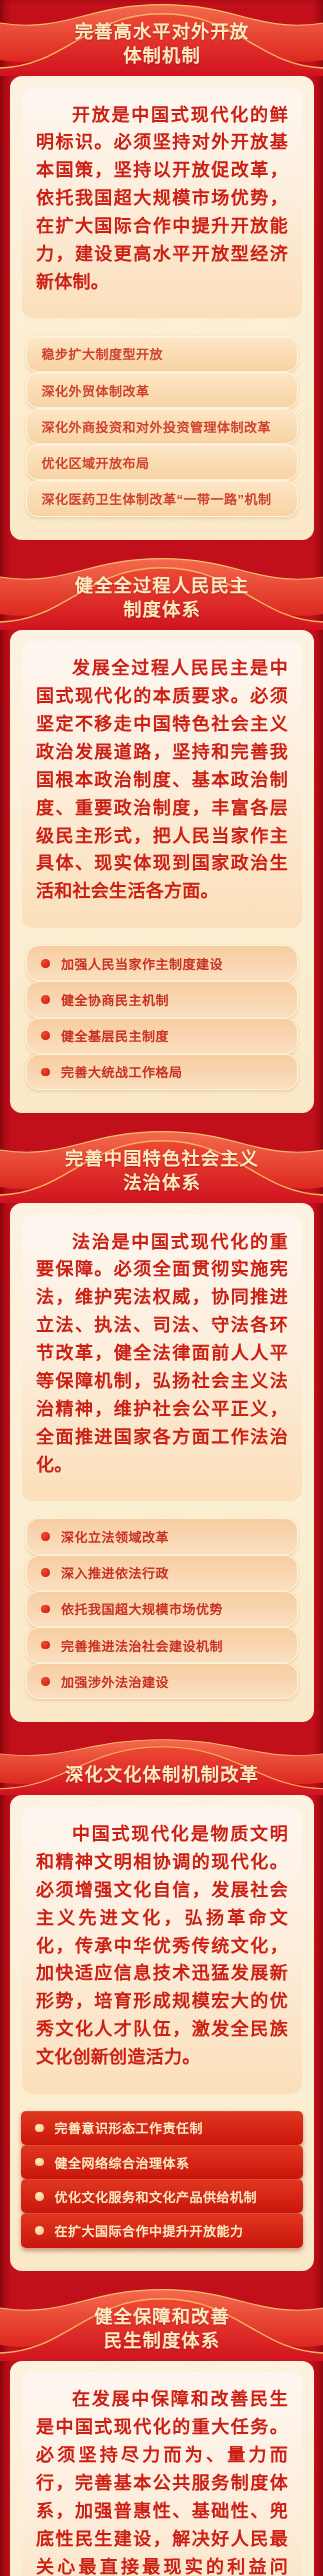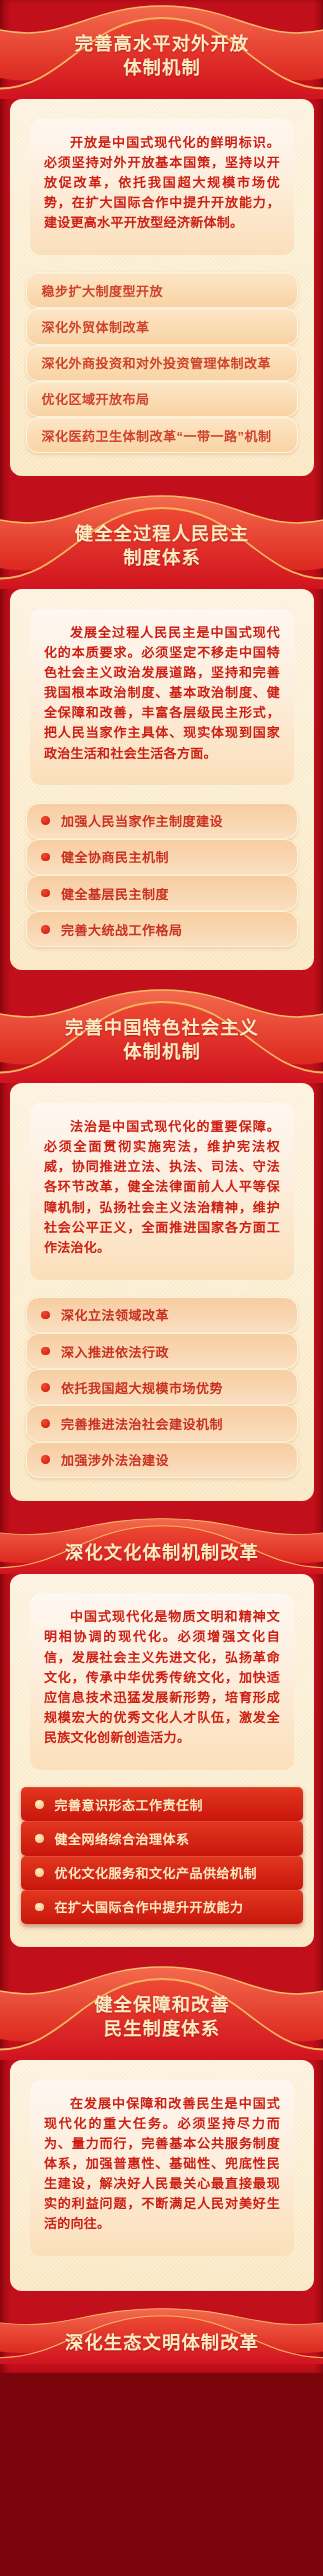--- a/index.html
+++ b/index.html
@@ -10,21 +10,21 @@
     -webkit-font-smoothing:antialiased;
   }
   .page{
     width:324px;
     background:linear-gradient(90deg,#a50a13 0%,#c1101b 3.5%,#c1101b 96.5%,#a50a13 100%);
     box-shadow:inset 4.3px 0 6.5px -3.2px rgba(110,3,8,.85), inset -4.3px 0 6.5px -3.2px rgba(110,3,8,.85);
     padding-bottom:8.6px;
     overflow:hidden;
   }
   
-  .banner{position:relative;height:99px;}
+  .banner{position:relative;height:76px;}
   .banner.one{height:59px;}
   .ribbon{position:absolute;left:0;top:0;width:100%;height:100%;display:block;}
   .banner-title{
     position:absolute;left:0;right:0;top:15px;bottom:2.2px;margin:0;
     display:flex;align-items:center;justify-content:center;
     text-align:center;white-space:pre-line;
     color:#f9ecc3;font-size:18.3px;font-weight:900;line-height:1.32;letter-spacing:1.1px;
     text-shadow:0 1.1px 1.6px rgba(130,5,5,.4);
   }
   .banner.one .banner-title{top:20px;text-align:center;}
@@ -36,26 +36,26 @@
     border-radius:12px;
     padding:7.6px 7.6px 23px;
     position:relative;
   }
   .card::before{
     content:"";position:absolute;inset:0;border-radius:12px;pointer-events:none;
     background:repeating-linear-gradient(135deg,rgba(255,255,255,.12) 0 1.6px,rgba(222,170,110,.05) 1.6px 3.2px);
   }
   .para{
     position:relative;
-    margin:12px;
+    margin:4px;
     background:linear-gradient(180deg,#fef7f1 0%,#fdeedd 45%,#fbdfba 100%);
     border-radius:10.8px;
     padding:14px 14px 21.6px;
     color:#cc2015;
-    font-size:13px;font-weight:bold;line-height:1.55;
+    font-size:18px;font-weight:bold;line-height:1.55;
     text-align:justify;text-indent:2em;letter-spacing:0.3px;
   }
   .items{
     position:relative;
     margin-top:17.3px;
     padding:0 8.6px;
     display:flex;flex-direction:column;
   }
   .items.solid{padding:0 3.2px;}
   .item{
@@ -155,21 +155,21 @@
         </defs>
         <path d="M0,40 C120,58 160,8 300,8 C440,8 480,58 600,40 L600,104 C480,122 440,60 300,60 C160,60 120,122 0,104 Z" fill="url(#wg)"></path>
         <path d="M0,40 C120,58 160,8 300,8 C440,8 480,58 600,40" fill="none" stroke="#f6bc6a" stroke-width="2"></path>
         <path d="M0,118 C120,116 160,24 300,24 C440,24 480,116 600,118 L600,132 L0,132 Z" fill="url(#bg1)"></path>
         <path d="M0,118 C120,116 160,24 300,24 C440,24 480,116 600,118" fill="none" stroke="#f5b55e" stroke-width="2.5"></path>
       </svg>
       <h2 class="banner-title">健全全过程人民民主
 制度体系</h2>
     </div>
     <div class="card">
-      <p class="para">发展全过程人民民主是中国式现代化的本质要求。必须坚定不移走中国特色社会主义政治发展道路，坚持和完善我国根本政治制度、基本政治制度、健全保障和改善，丰富各层级民主形式，把人民当家作主具体、现实体现到国家政治生活和社会生活各方面。</p>
+      <p class="para">发展全过程人民民主是中国式现代化的本质要求。必须坚定不移走中国特色社会主义政治发展道路，坚持和完善我国根本政治制度、基本政治制度、重要政治制度，丰富各层级民主形式，把人民当家作主具体、现实体现到国家政治生活和社会生活各方面。</p>
       <div class="items">
             <div class="item dot">
               <span class="bullet red"></span>
               <span class="label">加强人民当家作主制度建设</span>
             </div>
             <div class="item dot">
               <span class="bullet red"></span>
               <span class="label">健全协商民主机制</span>
             </div>
             <div class="item dot">
@@ -196,21 +196,21 @@
             <stop offset="0" stop-color="#ee4a34"></stop>
             <stop offset="1" stop-color="#d0131f"></stop>
           </linearGradient>
         </defs>
         <path d="M0,40 C120,58 160,8 300,8 C440,8 480,58 600,40 L600,104 C480,122 440,60 300,60 C160,60 120,122 0,104 Z" fill="url(#wg)"></path>
         <path d="M0,40 C120,58 160,8 300,8 C440,8 480,58 600,40" fill="none" stroke="#f6bc6a" stroke-width="2"></path>
         <path d="M0,118 C120,116 160,24 300,24 C440,24 480,116 600,118 L600,132 L0,132 Z" fill="url(#bg1)"></path>
         <path d="M0,118 C120,116 160,24 300,24 C440,24 480,116 600,118" fill="none" stroke="#f5b55e" stroke-width="2.5"></path>
       </svg>
       <h2 class="banner-title">完善中国特色社会主义
-体制机制</h2>
+法治体系</h2>
     </div>
     <div class="card">
       <p class="para">法治是中国式现代化的重要保障。必须全面贯彻实施宪法，维护宪法权威，协同推进立法、执法、司法、守法各环节改革，健全法律面前人人平等保障机制，弘扬社会主义法治精神，维护社会公平正义，全面推进国家各方面工作法治化。</p>
       <div class="items">
             <div class="item dot">
               <span class="bullet red"></span>
               <span class="label">深化立法领域改革</span>
             </div>
             <div class="item dot">
               <span class="bullet red"></span>

